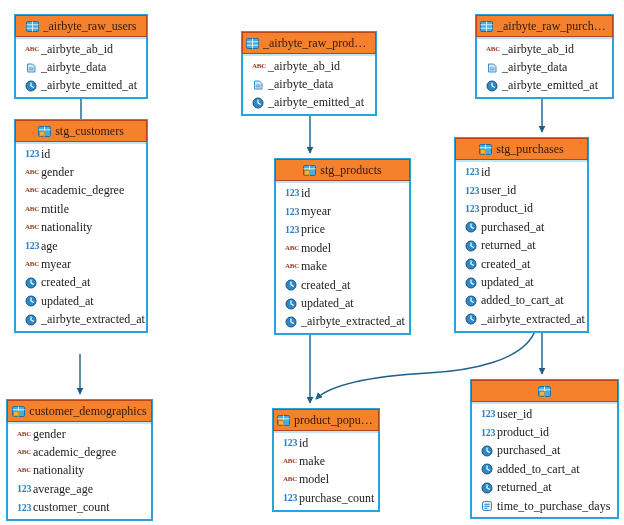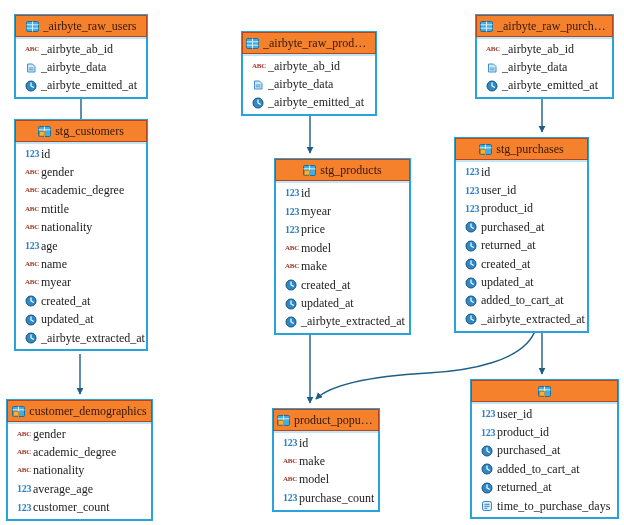--- a/index.html
+++ b/index.html
@@ -225,26 +225,20 @@
           <div class="field-row">
             <span class="field-icon">
               <span class="ic-123">123</span>
             </span>
             <span class="field-label">age</span>
           </div>
           <div class="field-row">
             <span class="field-icon">
               <span class="ic-abc">ABC</span>
             </span>
-            <span class="field-label">name</span>
-          </div>
-          <div class="field-row">
-            <span class="field-icon">
-              <span class="ic-abc">ABC</span>
-            </span>
             <span class="field-label">myear</span>
           </div>
           <div class="field-row">
             <span class="field-icon">
               <svg width="12" height="12" viewBox="0 0 12 12">
                 <circle cx="6" cy="6" r="5" fill="#2e89c6" stroke="#16537e"></circle>
                 <path d="M6 2.8 L6 6 L8.4 7.3" stroke="#ffffff" stroke-width="1.2" fill="none" stroke-linecap="round"></path>
               </svg>
             </span>
             <span class="field-label">created_at</span>

